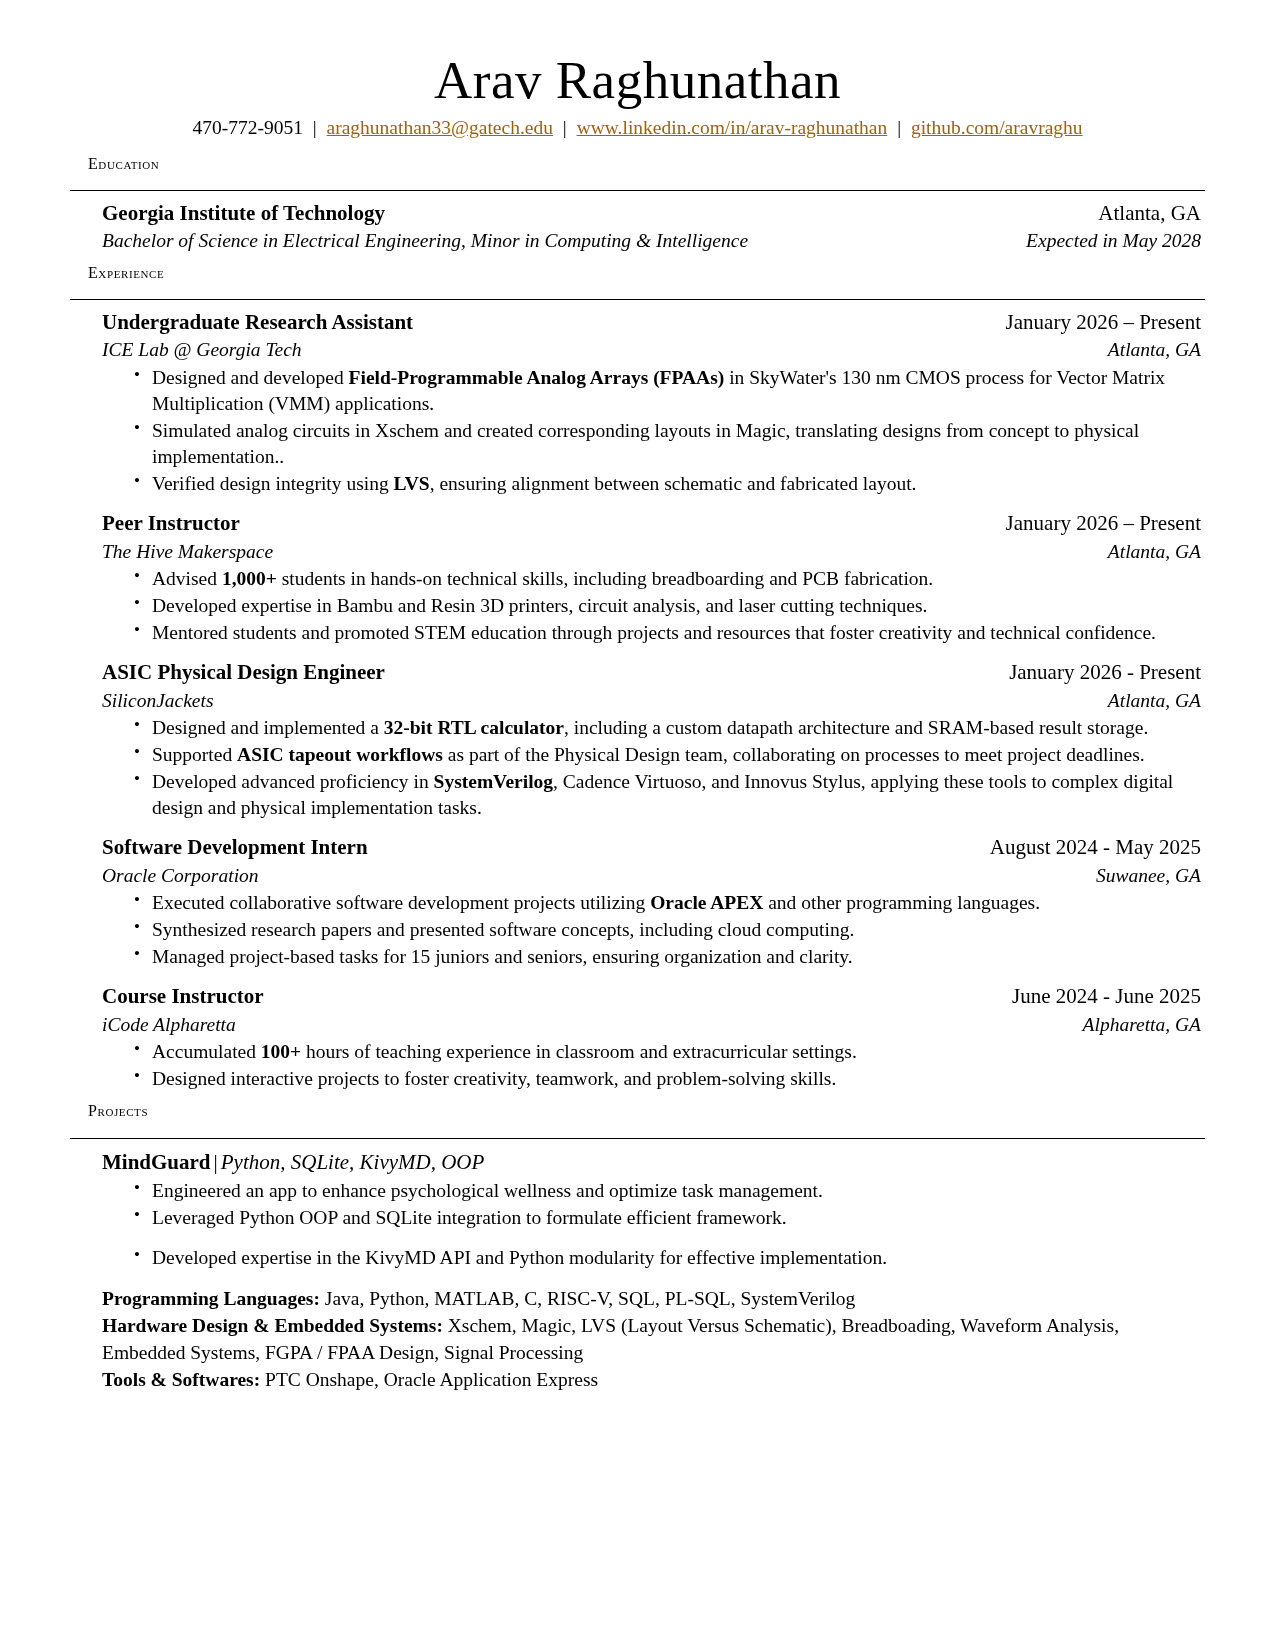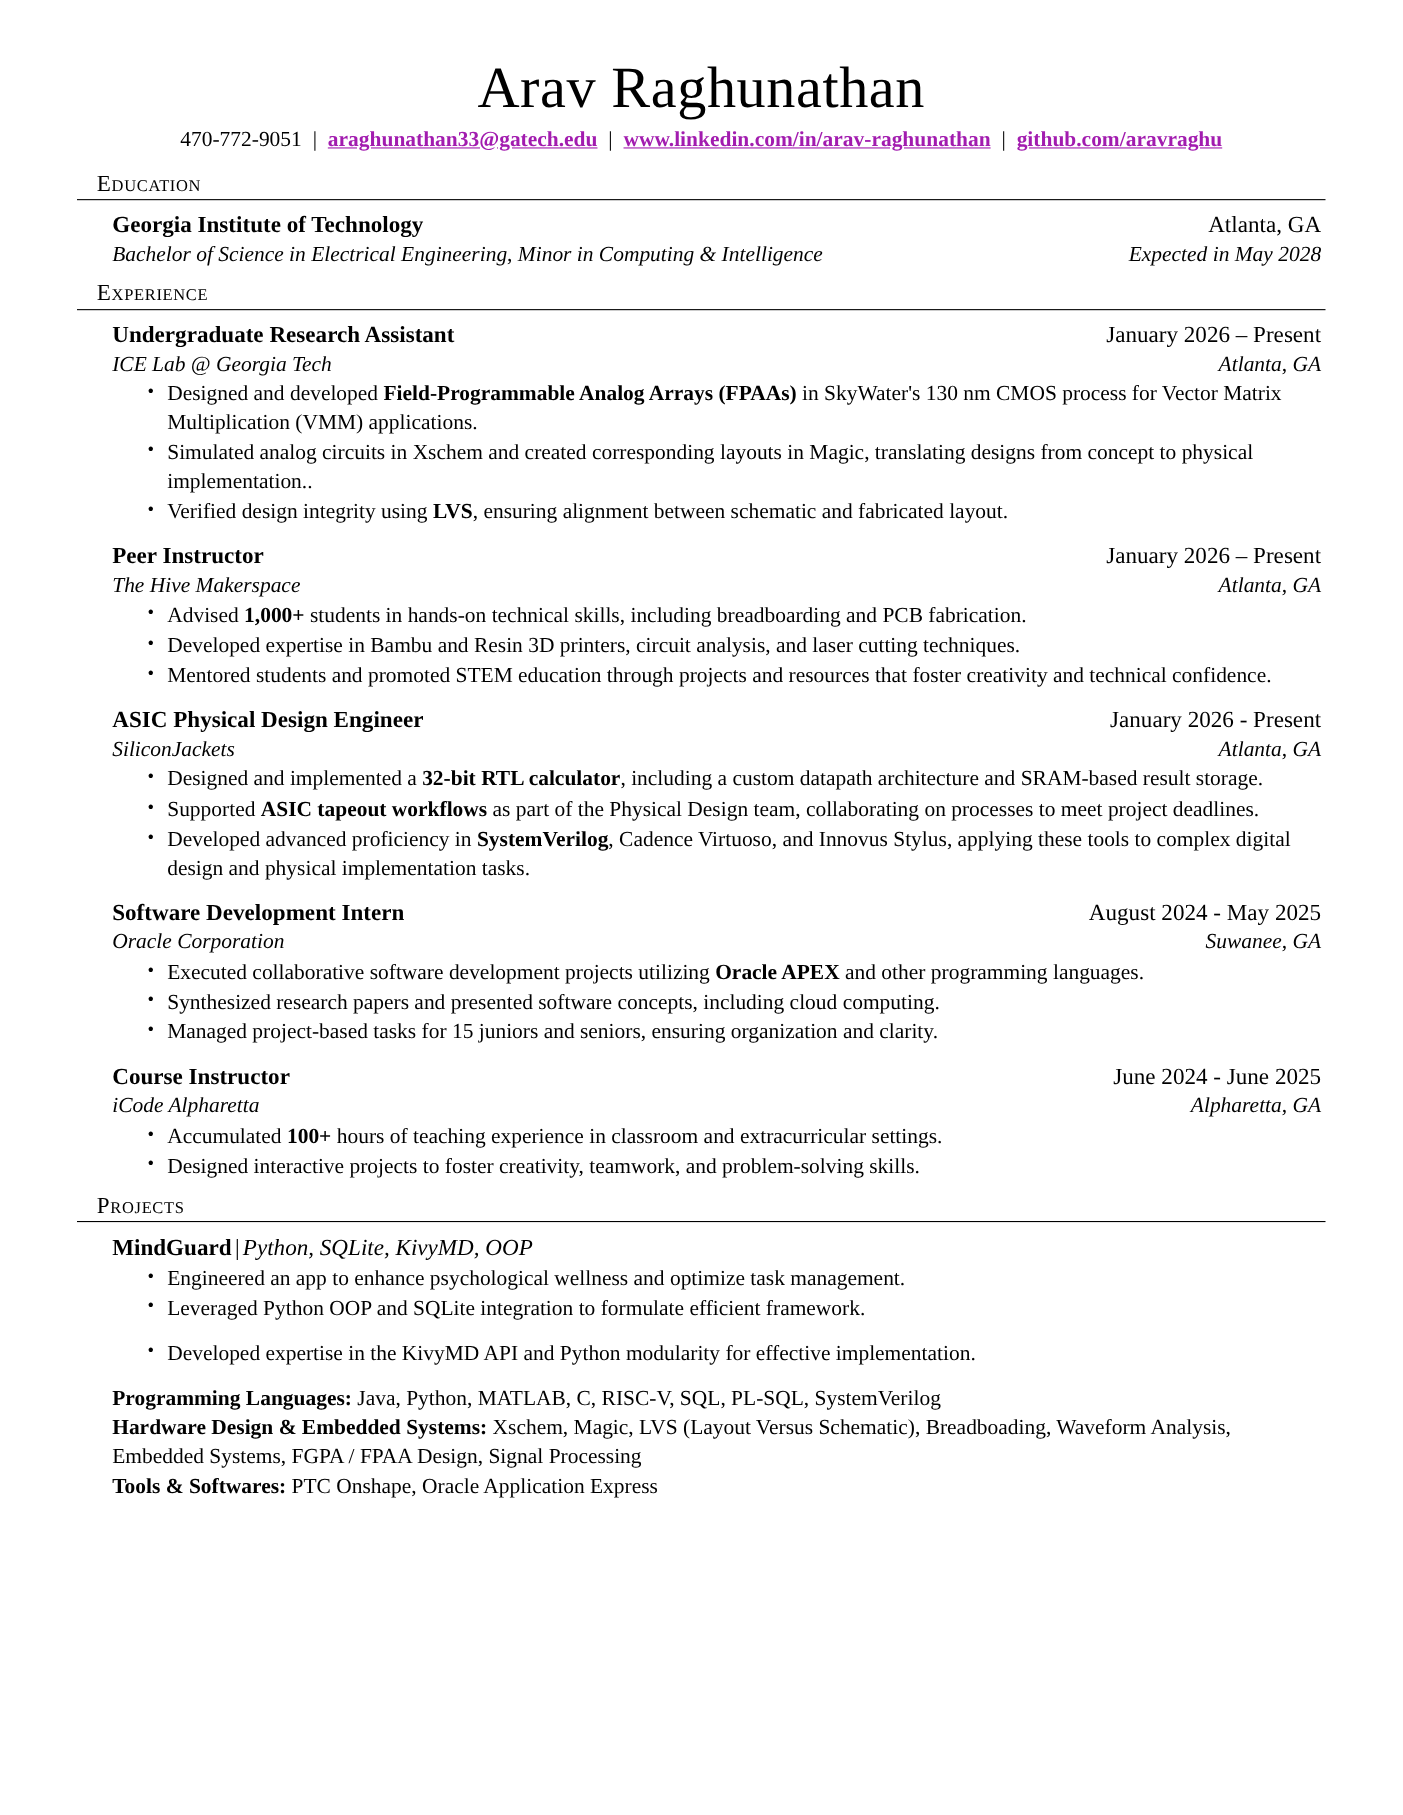--- a/index.html
+++ b/index.html
@@ -34,33 +34,32 @@
     line-height: 1.3;
     margin: 0 0 14px 0;
     white-space: nowrap;
   }
   .contact .sep {
     padding: 0 5px;
     text-decoration: none;
   }
   .contact .link {
     text-decoration: underline;
-    color: #a21caf;
-    font-weight: bold;
+    color: #a16207;
   }
 
   
   .section {
     margin-top: 10px;
   }
   .section-title {
-    font-size: 21px;
+    font-size: 16px;
     font-variant: small-caps;
     letter-spacing: 0.6px;
-    padding: 0 0 2px 18px;
+    padding: 0 0 17px 18px;
     border-bottom: 1.6px solid #000;
     line-height: 1.15;
   }
 
   
   .entry {
     padding: 0 4px 0 32px;
   }
   .entry.first { margin-top: 9px; }
   .entry { margin-top: 13px; }

